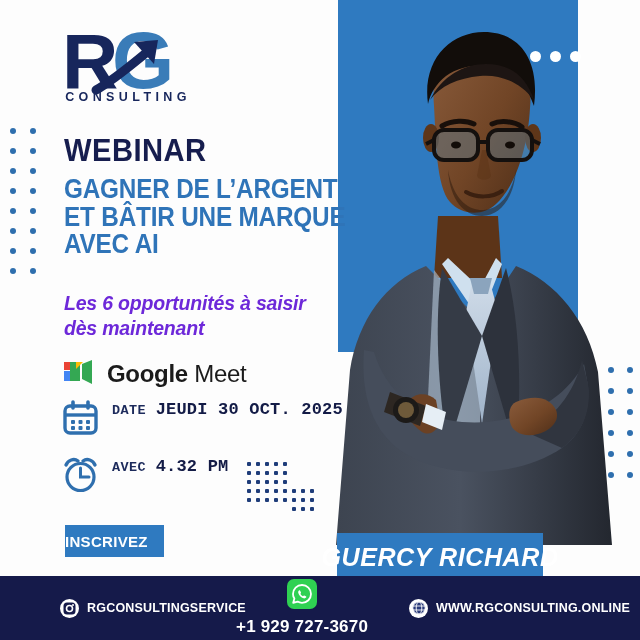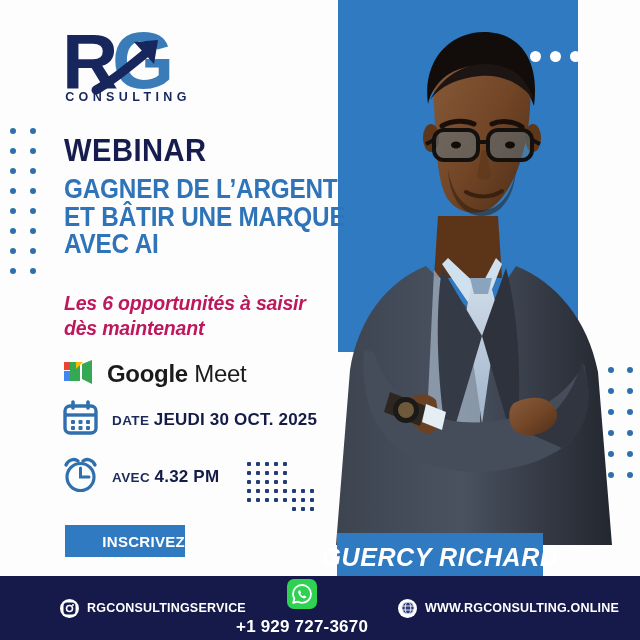--- a/index.html
+++ b/index.html
@@ -50,42 +50,42 @@
     letter-spacing:.5px;transform:scaleX(.94);transform-origin:left center;
   }
   .headline{
     position:absolute;left:64px;top:176px;width:280px;
     color:#2f74b8;font-size:27px;font-weight:bold;line-height:1.02;
     letter-spacing:-.2px;transform:scaleX(.90);transform-origin:left top;
   }
   .headline div{white-space:nowrap;}
   .subtitle{
     position:absolute;left:64px;top:291px;width:270px;
-    color:#be185d;font-size:19.5px;font-style:italic;font-weight:bold;
+    color:#6d28d9;font-size:19.5px;font-style:italic;font-weight:bold;
     line-height:1.28;letter-spacing:-.2px;
   }
 
   
   .gmeet{position:absolute;left:62px;top:358px;display:flex;align-items:center;gap:11px;text-align:center;}
   .gmeet .gtext{font-size:24px;color:#1b1b1b;letter-spacing:-.3px;white-space:nowrap;}
   .gmeet .gtext b{font-weight:bold;}
   .gmeet .gtext i{font-style:normal;font-weight:normal;}
 
   
   .info{position:absolute;left:62px;}
   .info.date{top:399px;}
   .info.time{top:456px;}
-  .info{display:flex;align-items:center;gap:13px;}
+  .info{display:flex;gap:13px;font-family:Liberation Mono, monospace;}
   .info .txt .lbl{color:#1c2a5b;font-size:13.5px;font-weight:bold;letter-spacing:.4px;line-height:1.2;}
   .info .txt .val{color:#131b46;font-size:17px;font-weight:bold;letter-spacing:.2px;line-height:1.25;white-space:nowrap;}
 
   
   .cta{
-    position:absolute;left:65px;top:525px;width:120px;height:32px;
-    background:#2f7ac0;display:flex;align-items:center;justify-content:flex-end;
+    position:absolute;left:65px;top:525px;width:99px;height:32px;
+    background:#2f7ac0;display:flex;align-items:center;justify-content:flex-start;
   }
   .cta span{color:#ffffff;font-size:15px;font-weight:bold;letter-spacing:.3px;}
 
   
   .dotgrid{position:absolute;display:grid;}
   .dotgrid i{display:block;border-radius:50%;}
   .dg-left{left:10px;top:128px;grid-template-columns:repeat(2,20px);grid-auto-rows:20px;}
   .dg-left i{width:6px;height:6px;background:#2f6fae;}
   .dg-right{left:608px;top:367px;grid-template-columns:repeat(2,19px);grid-auto-rows:21px;}
   .dg-right i{width:6px;height:6px;background:#2f6fae;}
@@ -95,21 +95,21 @@
   .dg-square2 i{width:4px;height:4px;border-radius:1px;background:#1f3d7a;}
 
   
   .footer{
     position:absolute;left:0;bottom:0;width:640px;height:64px;
     background:#151a4a;display:flex;align-items:center;
   }
   .f-item{display:flex;align-items:center;gap:8px;position:absolute;}
   .f-ig{left:60px;}
   .f-wa{left:236px;flex-direction:column;}
-  .f-web{left:398px;text-align:center;}
+  .f-web{left:409px;text-align:center;}
   .f-item .ftxt{color:#ffffff;font-size:12.5px;font-weight:bold;letter-spacing:.2px;white-space:nowrap;}
   .f-wa .ftxt{font-size:17px;letter-spacing:.2px;}
   .wa-badge{width:30px;height:30px;border-radius:7px;background:#2fd152;display:flex;align-items:center;justify-content:center;}
   .circ{width:19px;height:19px;border-radius:50%;background:#ffffff;display:flex;align-items:center;justify-content:center;}
 </style>
 </head>
 <body>
 
 <div class="poster">
 

